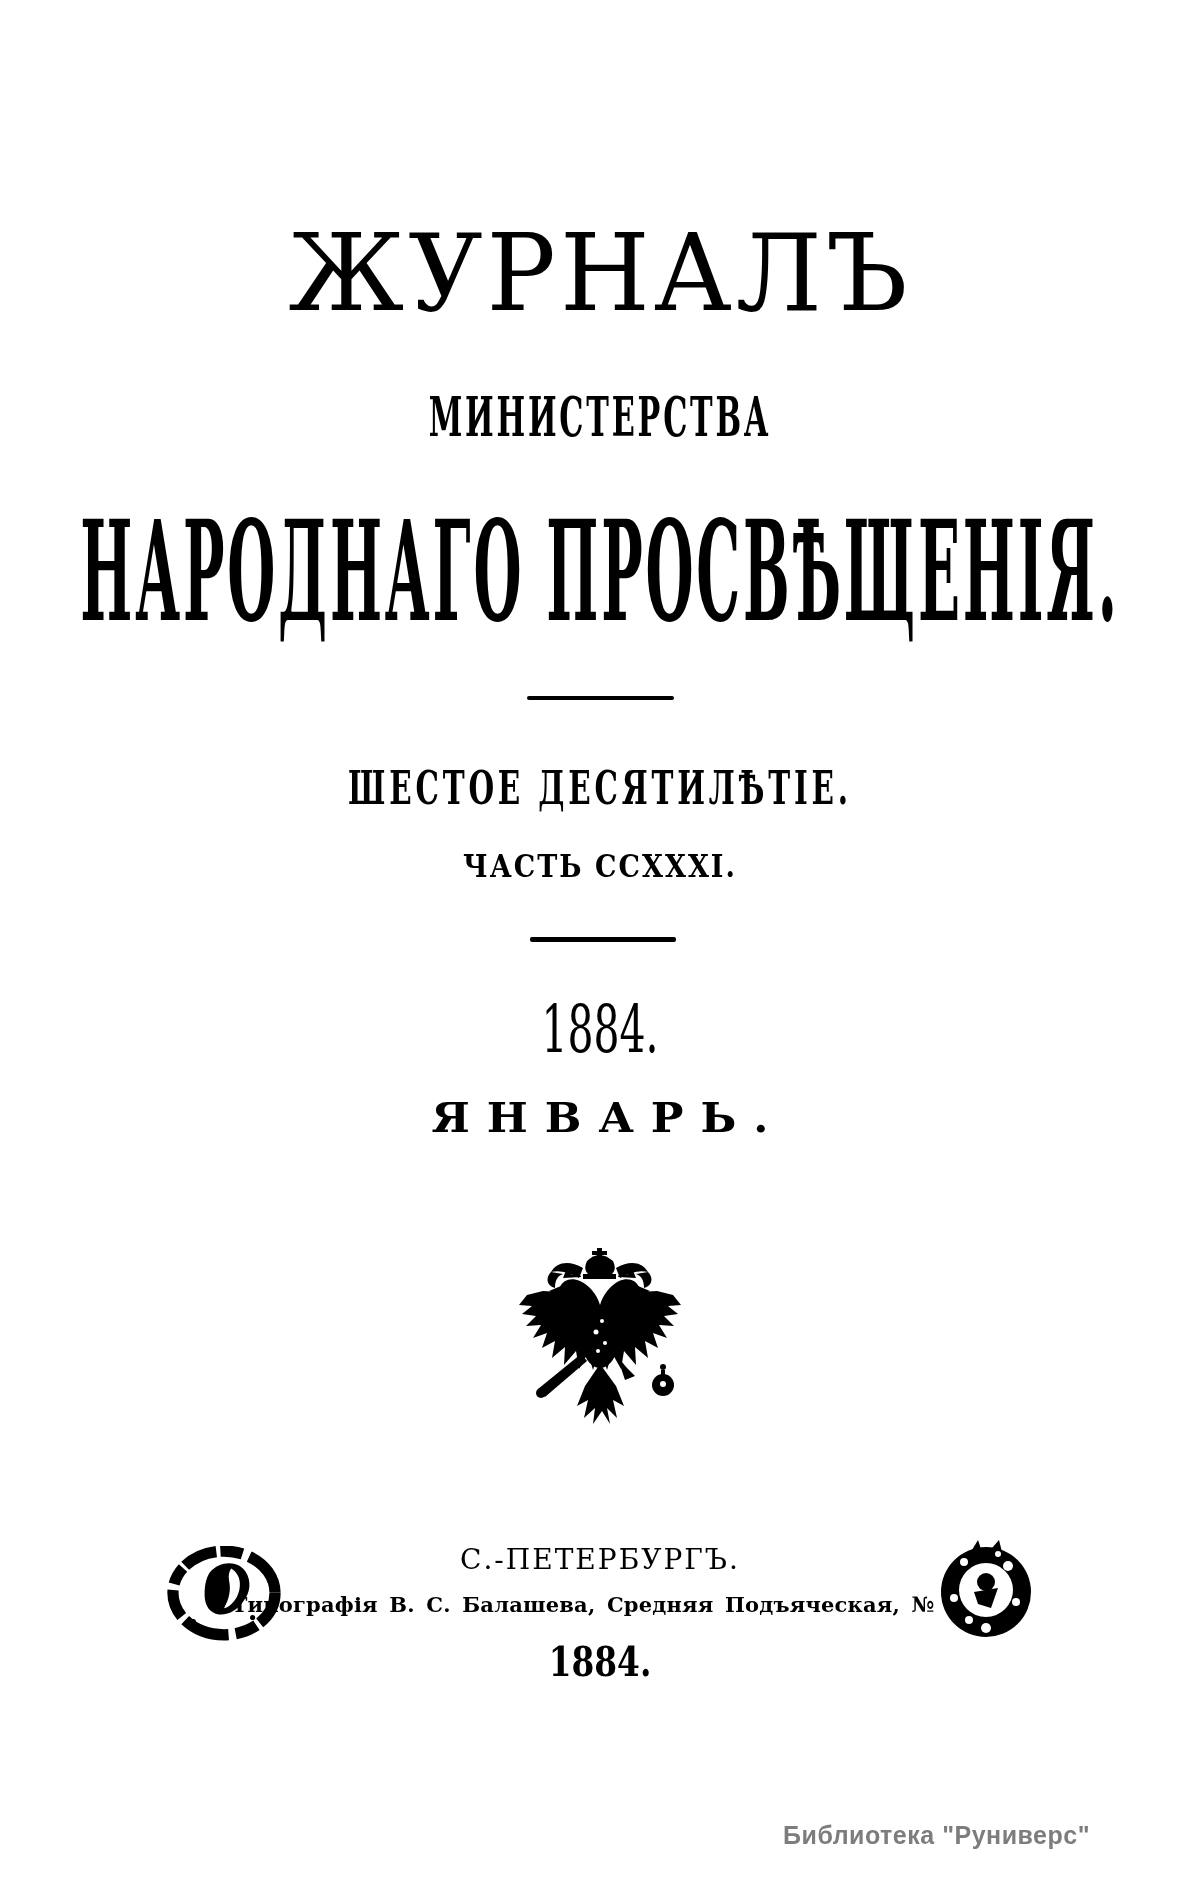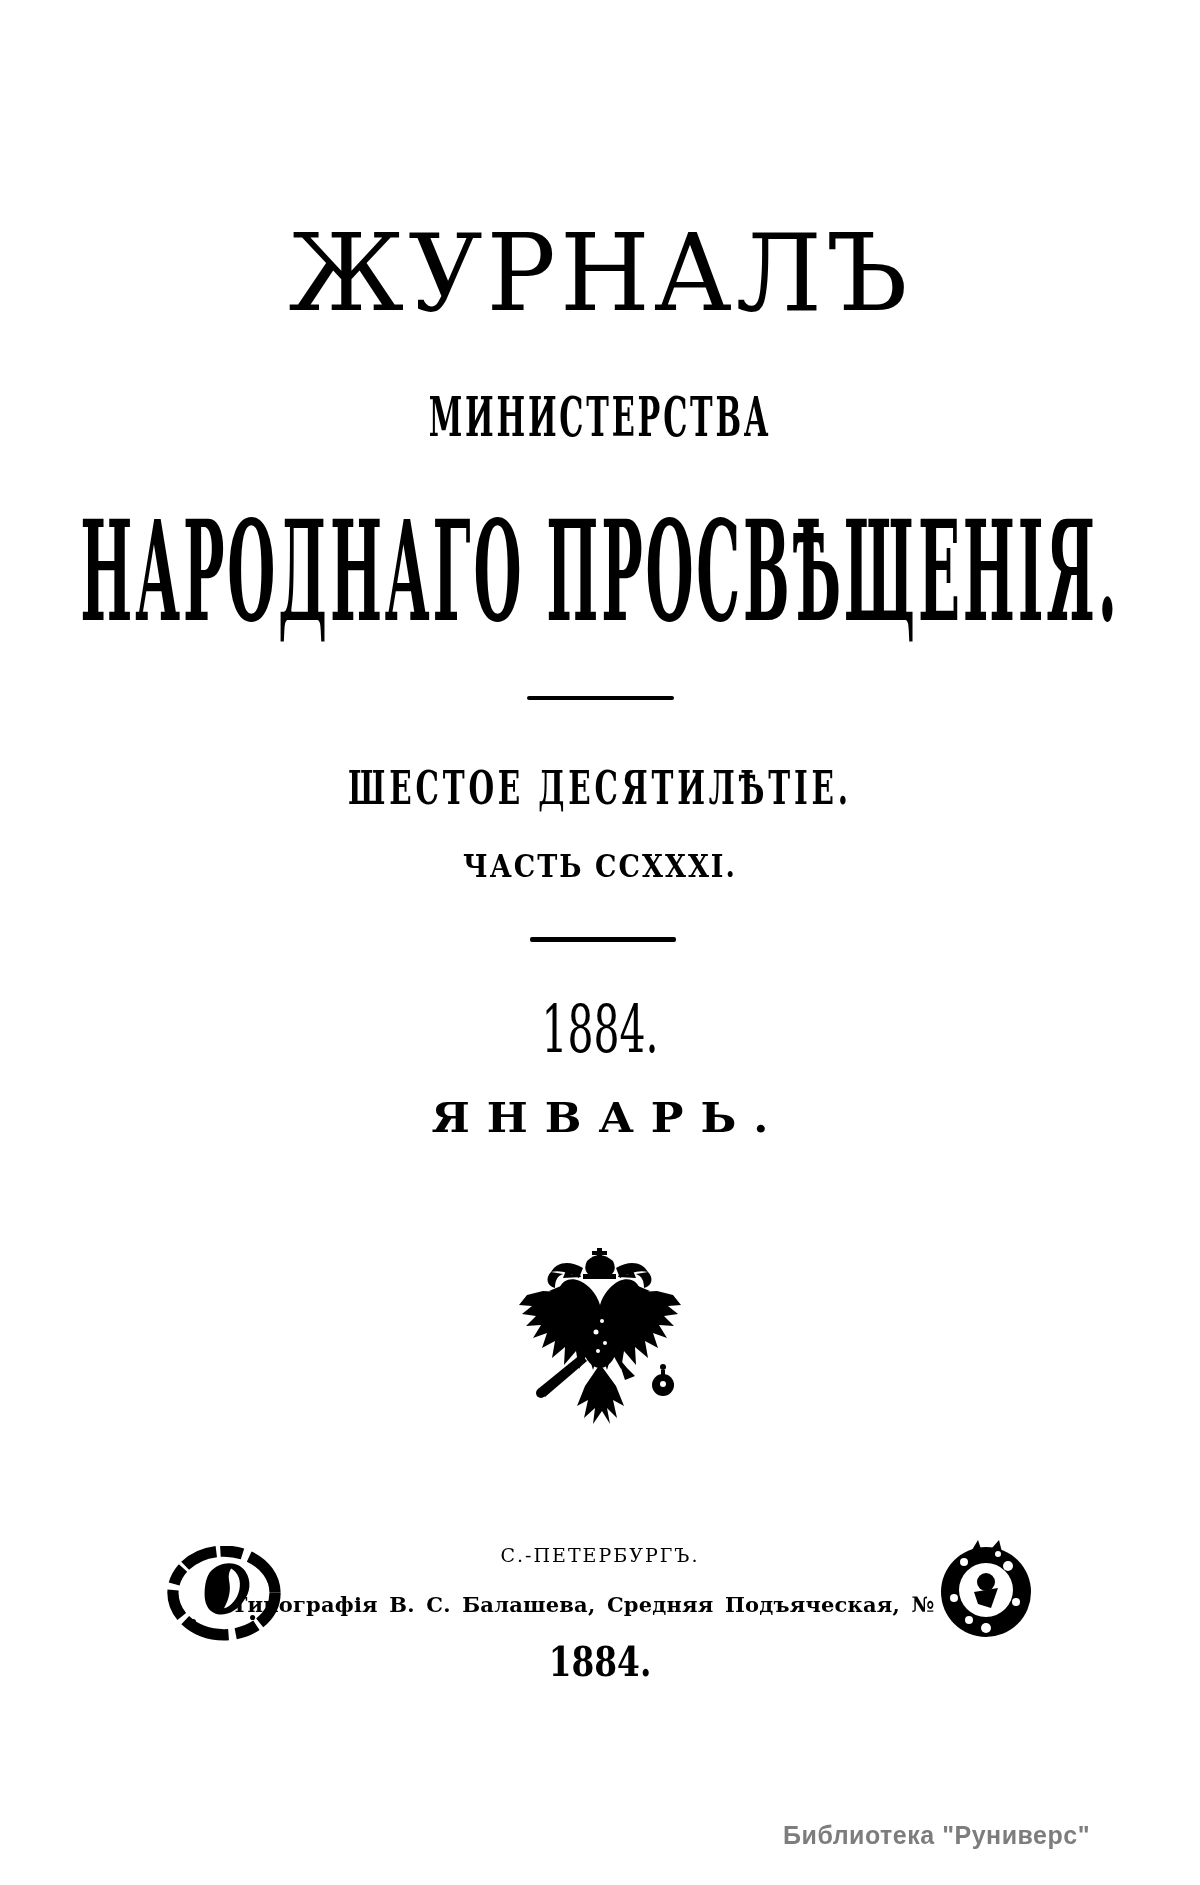--- a/index.html
+++ b/index.html
@@ -47,21 +47,21 @@
   }
   .month{
     top:1098px;font-size:41px;font-weight:bold;letter-spacing:16px;
     transform:scale(1.06,1);
     text-indent:16px; 
   }
   .emblem{
     position:absolute;left:517px;top:1248px;width:166px;height:179px;
   }
   .imprint-city{
-    top:1546px;font-size:19px;letter-spacing:2px;
+    top:1546px;font-size:28px;letter-spacing:2px;
   }
   .imprint-printer{
     top:1594px;font-size:21px;font-weight:bold;
     word-spacing:4px;letter-spacing:0.2px;
   }
   .imprint-year{
     top:1642px;font-size:41px;font-weight:bold;
     transform:scale(0.8,1);
   }
   .stamp-left{

